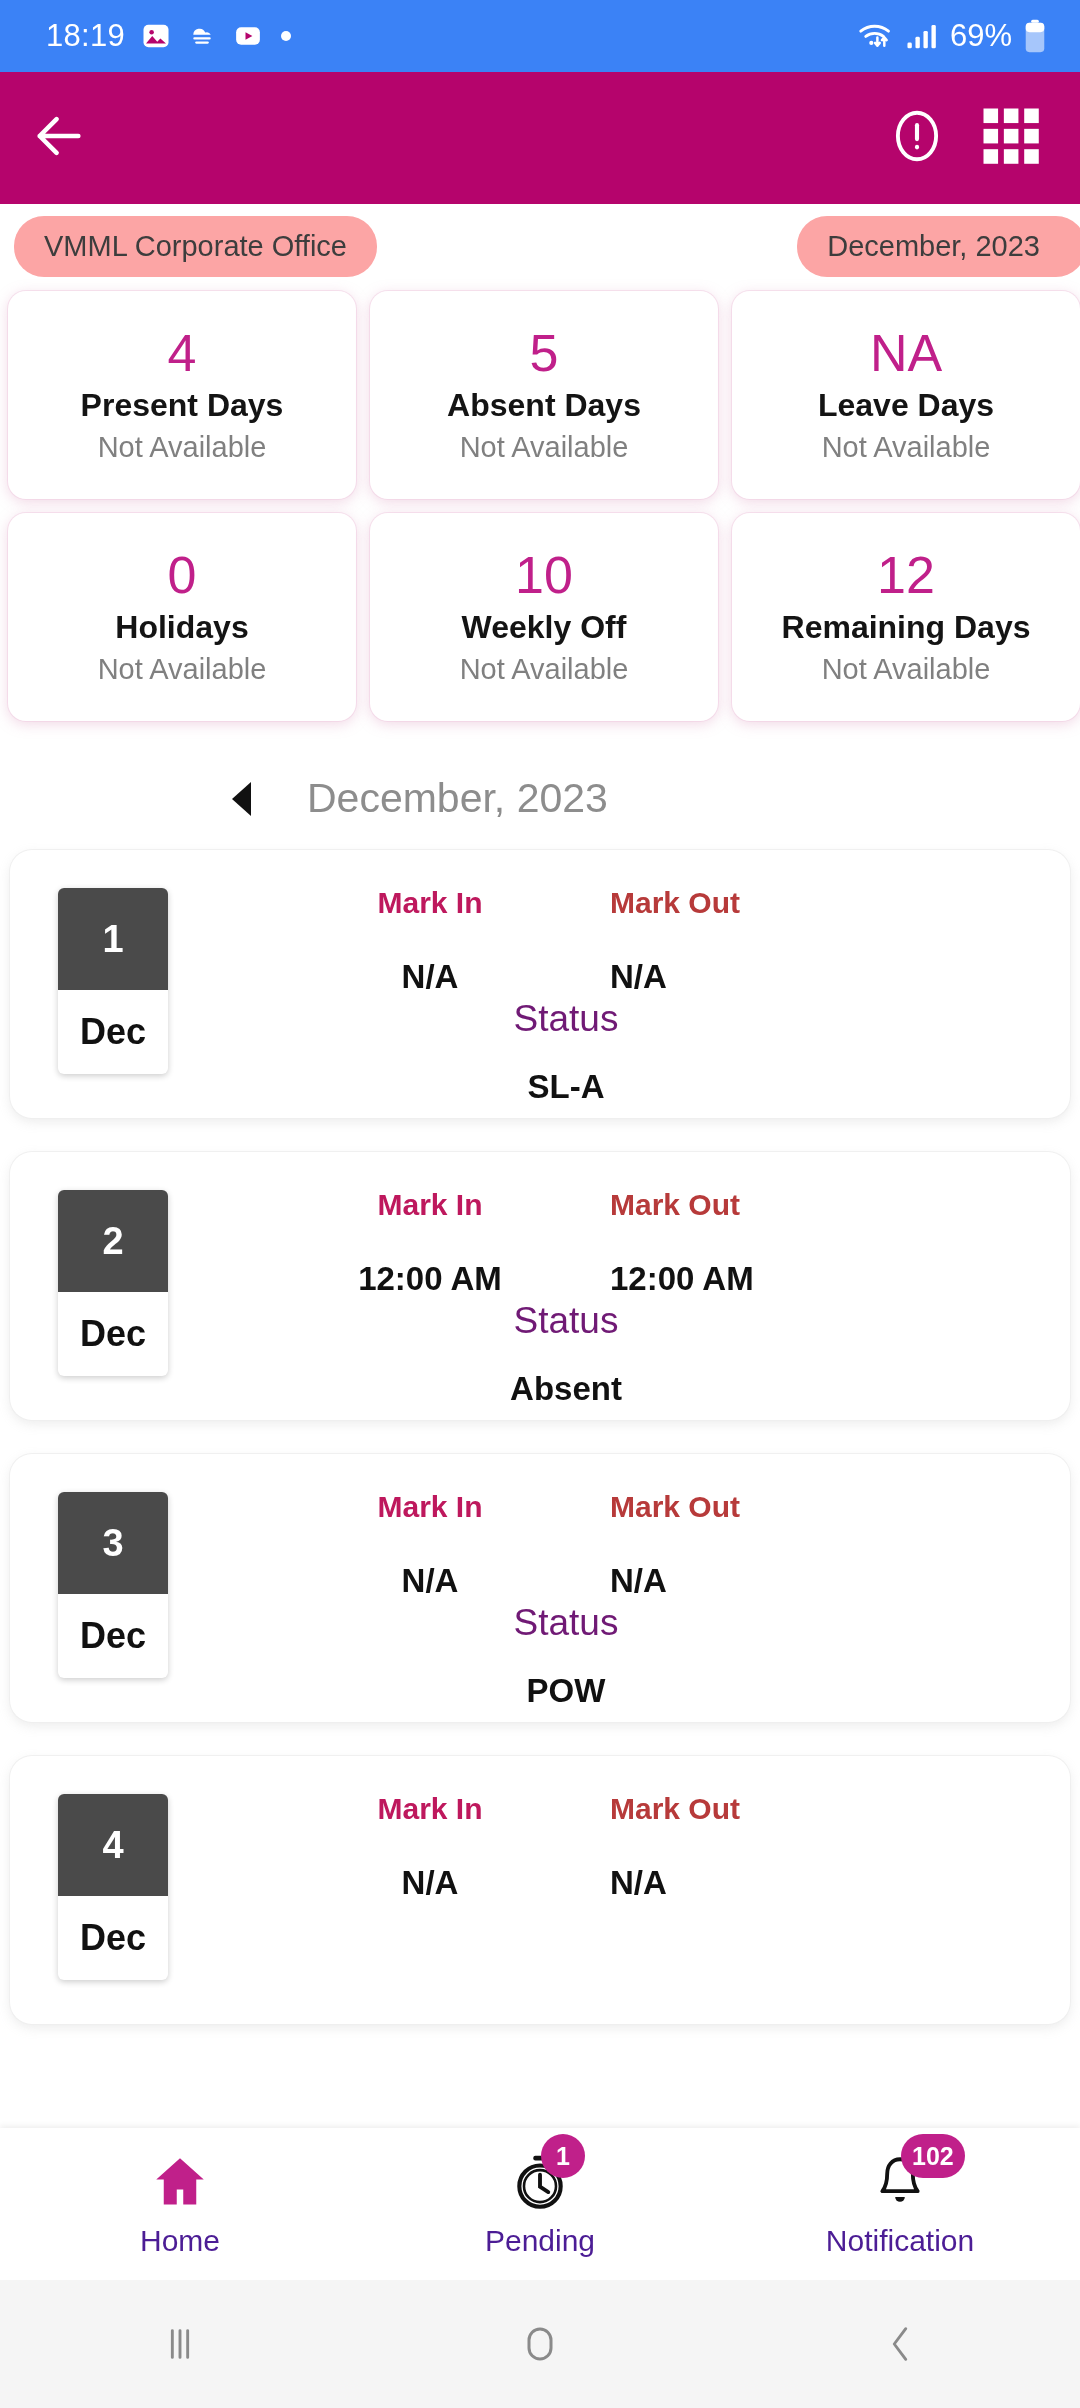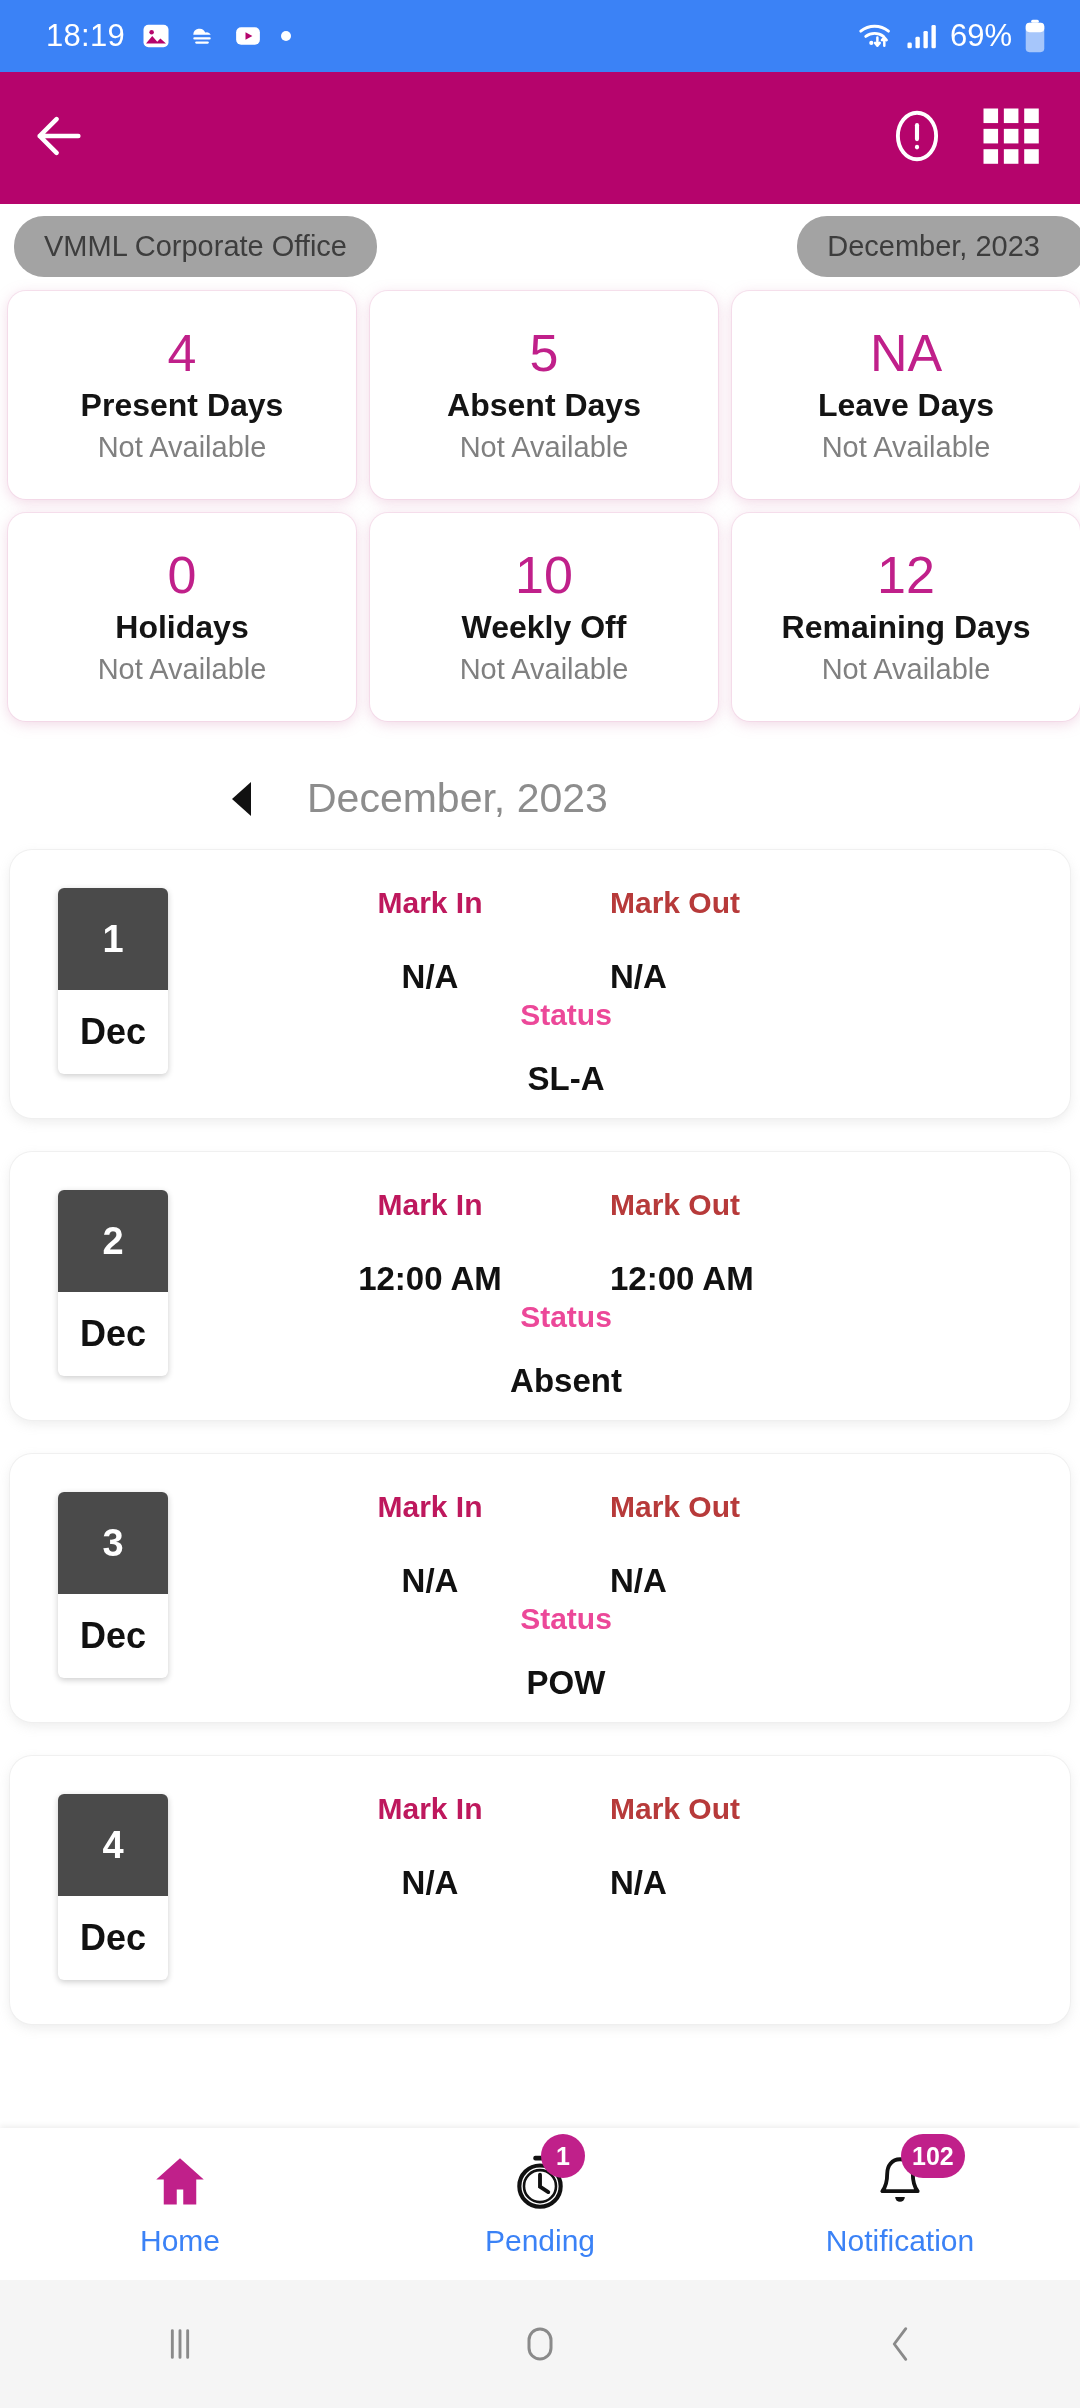--- a/index.html
+++ b/index.html
@@ -30,21 +30,21 @@
     padding:0 36px 0 30px;
   }
   .appbar-right{ display:flex; align-items:center; gap:30px; }
 
   
   .chips{
     display:flex; align-items:center; justify-content:space-between;
     padding:12px 0 10px 0; background:#ffffff;
   }
   .chip{
-    background:#a3a3a3; color:#3d3d3d;
+    background:#fca5a5; color:#3d3d3d;
     font-size:29px; border-radius:30px;
     padding:14px 30px; white-space:nowrap;
   }
   .chip.left{ margin-left:14px; }
   .chip.right{ margin-right:-6px; padding-right:46px; }
 
   
   .stat-grid{
     display:grid;
     grid-template-columns: repeat(3, 1fr);
@@ -107,36 +107,36 @@
   }
   .col-in{ position:absolute; left:300px; top:36px; width:240px; text-align:center; }
   .col-out{ position:absolute; left:600px; top:36px; width:240px; text-align:left; }
   .col-head-in{ font-size:30px; font-weight:bold; color:#be185d; }
   .col-head-out{ font-size:30px; font-weight:bold; color:#b73a3a; }
   .col-val{ font-size:33px; font-weight:bold; color:#111111; margin-top:38px; }
   .status-box{
     position:absolute; left:0; right:0; top:148px; text-align:center;
     padding-left:52px;
   }
-  .status-head{ font-size:30px; font-weight:bold; color:#ec4899; }
+  .status-head{ font-size:37px; font-weight:normal; color:#701a75; }
   .status-val{ font-size:33px; font-weight:bold; color:#111111; margin-top:28px; }
 
   
   .bottom-nav{
     position:absolute; left:0; right:0; bottom:128px;
     height:152px; background:#ffffff;
     display:flex; align-items:center;
     box-shadow:0 -2px 6px rgba(0,0,0,.07);
   }
   .nav-item{
     flex:1; display:flex; flex-direction:column; align-items:center; gap:10px;
     position:relative;
   }
   .nav-icon-wrap{ position:relative; width:74px; height:64px; display:flex; align-items:center; justify-content:center; }
-  .nav-label{ font-size:30px; color:#3b82f6; }
+  .nav-label{ font-size:30px; color:#4c1d95; }
   .badge{
     position:absolute; top:-16px; left:38px;
     background:#c0208a; color:#ffffff;
     border-radius:26px; font-size:25px; font-weight:bold;
     min-width:44px; height:44px; padding:0 11px;
     display:flex; align-items:center; justify-content:center;
   }
 
   
   .sysnav{

